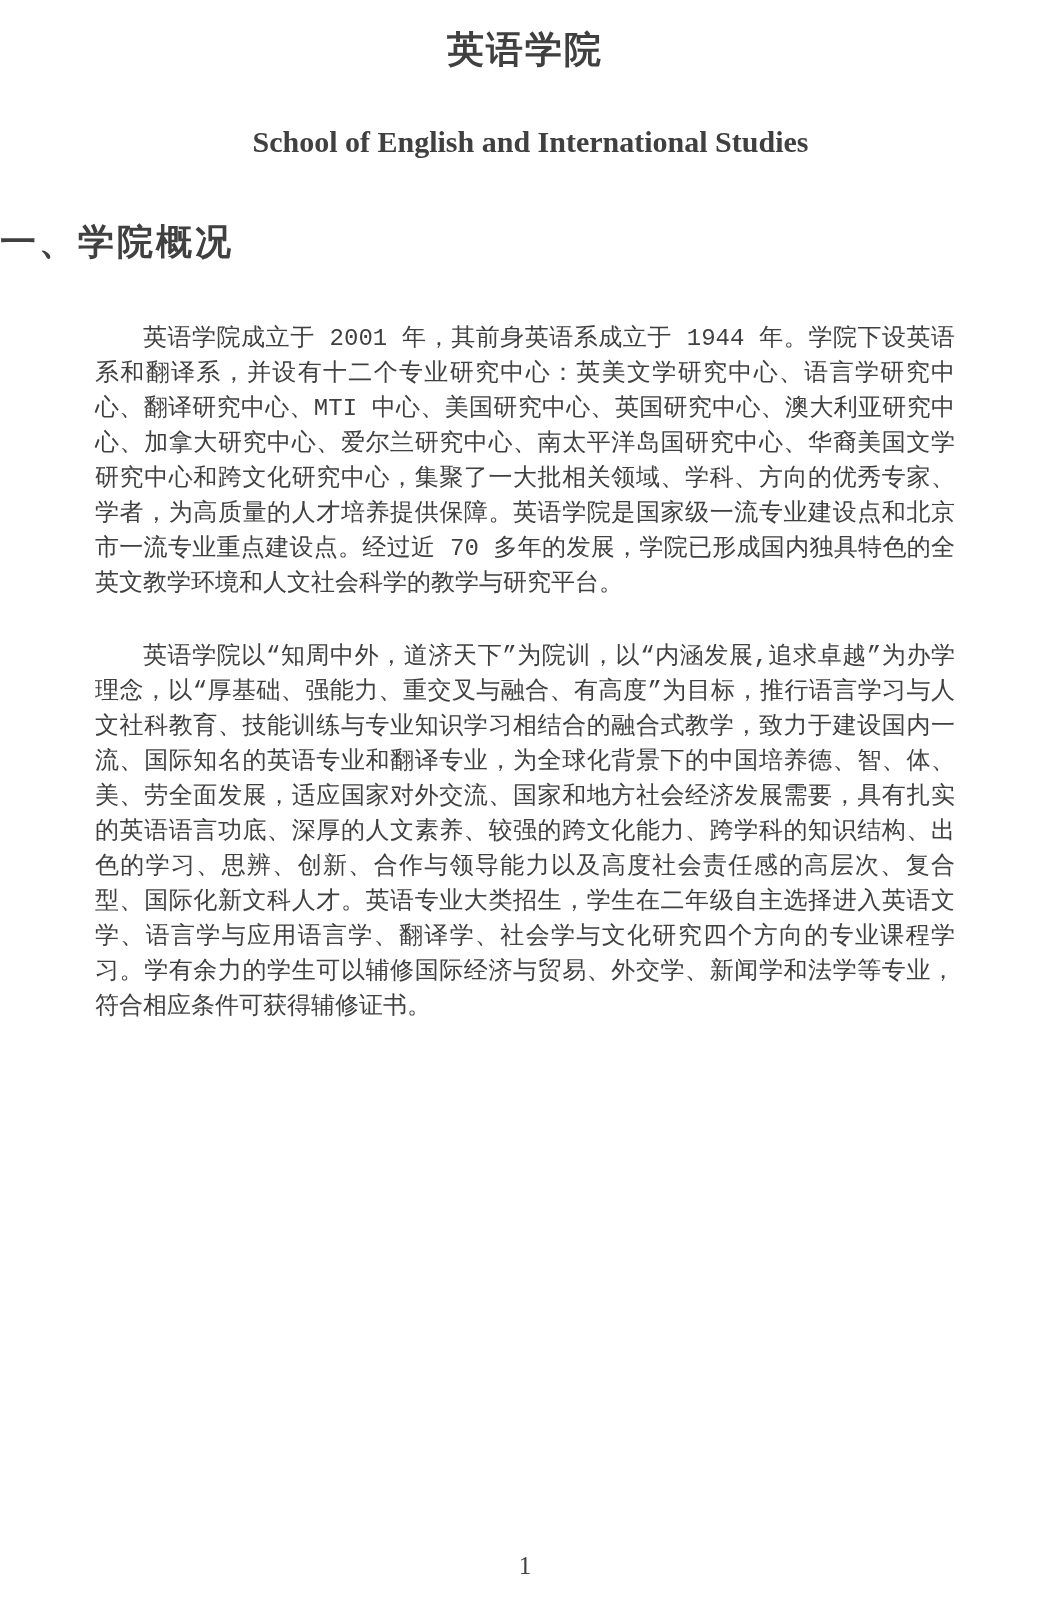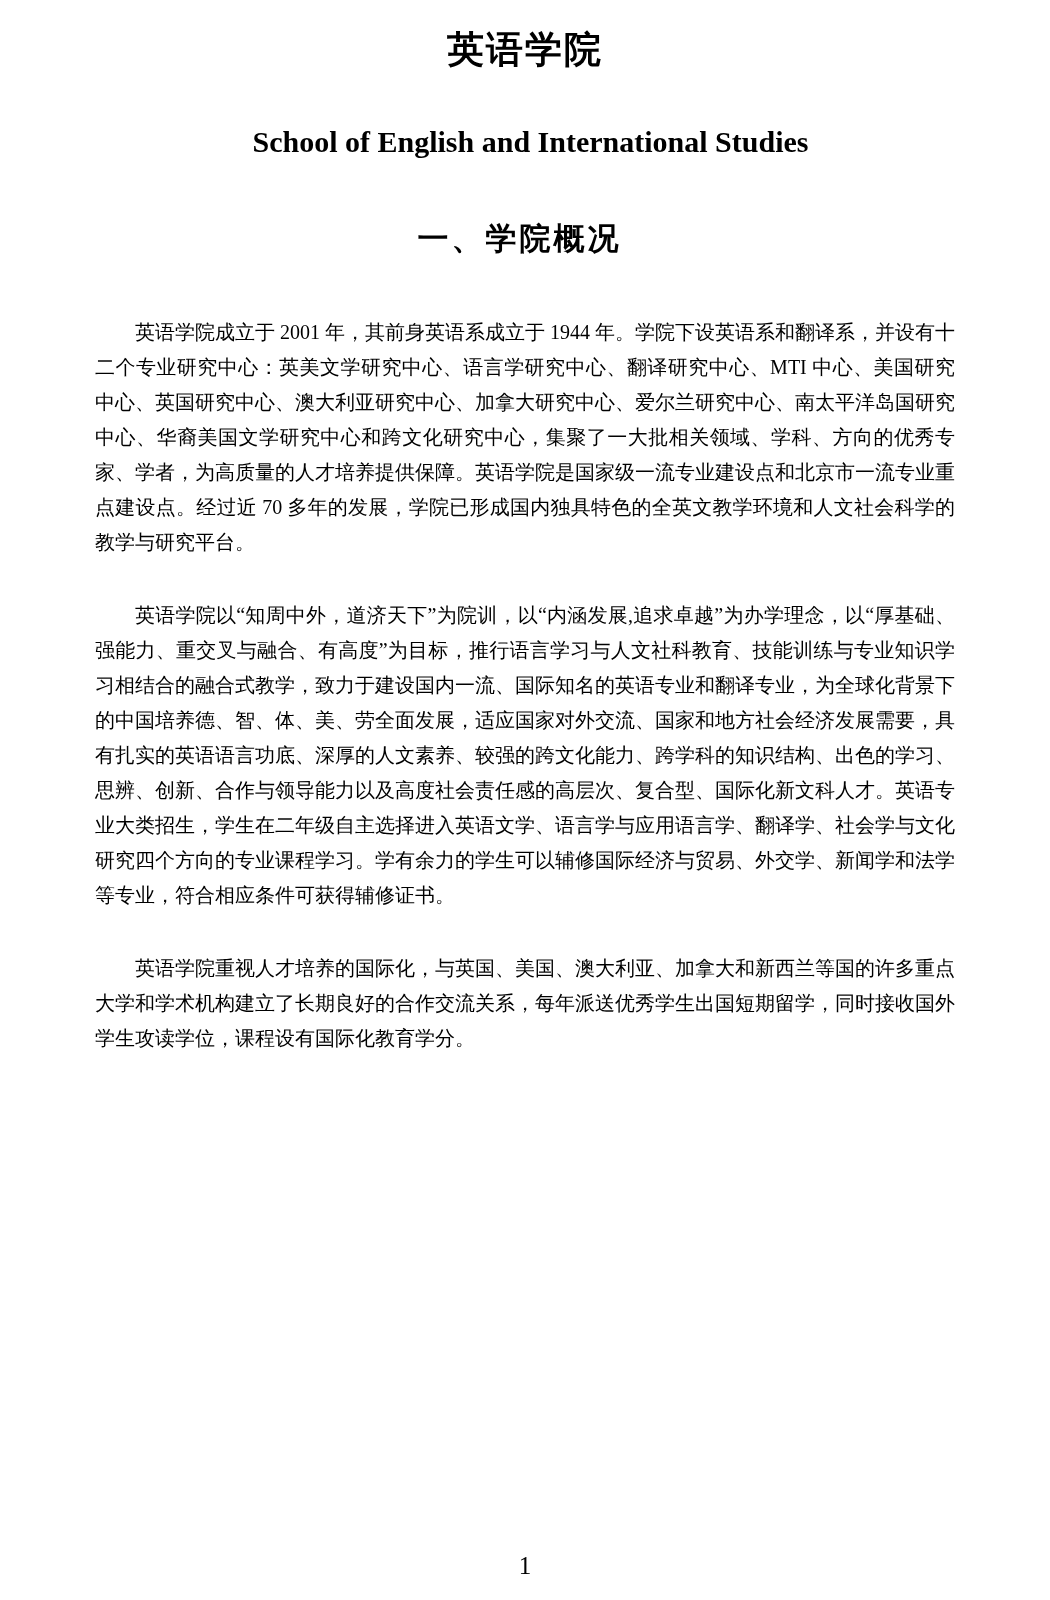--- a/index.html
+++ b/index.html
@@ -5,21 +5,21 @@
   html, body {
     margin: 0;
     padding: 0;
     background: #ffffff;
   }
   .page {
     position: relative;
     width: 1050px;
     height: 1600px;
     background: #ffffff;
-    color: #000000;
+    color: #404040;
     overflow: hidden;
     font-family: "Liberation Serif", "DejaVu Serif", serif;
   }
   .title-zh {
     margin: 0;
     padding-top: 28px;
     text-align: center;
     font-family: "Liberation Sans", "DejaVu Sans", sans-serif;
     font-weight: 700;
     font-size: 37px;
@@ -29,38 +29,38 @@
   .title-en {
     margin: 52px 0 0 11px;
     text-align: center;
     font-family: "Liberation Serif", "DejaVu Serif", serif;
     font-weight: 700;
     font-size: 30px;
     line-height: 1.2;
   }
   .section-heading {
     margin: 60px 11px 0 0;
-    text-align: center;
+    text-align: left;
     font-family: "Liberation Sans", "DejaVu Sans", sans-serif;
     font-weight: 700;
-    font-size: 31px;
+    font-size: 36px;
     line-height: 1.2;
     letter-spacing: 3px;
   }
   .content {
     width: 860px;
     margin: 57px auto 0 auto;
   }
   .content p {
     margin: 0 0 38px 0;
-    font-size: 20px;
+    font-size: 24px;
     line-height: 35px;
     text-align: justify;
     text-indent: 2em;
-    font-family: Liberation Serif, serif;
+    font-family: Liberation Mono, monospace;
     word-break: break-all;
   }
   .page-number {
     position: absolute;
     left: 0;
     right: 0;
     top: 1552px;
     text-align: center;
     font-size: 25px;
     font-family: "Liberation Serif", "DejaVu Serif", serif;
@@ -73,18 +73,17 @@
 
   <h1 class="title-zh">英语学院</h1>
 
   <h2 class="title-en">School of English and International Studies</h2>
 
   <h3 class="section-heading">一、学院概况</h3>
 
   <div class="content">
     <p>英语学院成立于 2001 年，其前身英语系成立于 1944 年。学院下设英语系和翻译系，并设有十二个专业研究中心：英美文学研究中心、语言学研究中心、翻译研究中心、MTI 中心、美国研究中心、英国研究中心、澳大利亚研究中心、加拿大研究中心、爱尔兰研究中心、南太平洋岛国研究中心、华裔美国文学研究中心和跨文化研究中心，集聚了一大批相关领域、学科、方向的优秀专家、学者，为高质量的人才培养提供保障。英语学院是国家级一流专业建设点和北京市一流专业重点建设点。经过近 70 多年的发展，学院已形成国内独具特色的全英文教学环境和人文社会科学的教学与研究平台。</p>
     <p>英语学院以“知周中外，道济天下”为院训，以“内涵发展,追求卓越”为办学理念，以“厚基础、强能力、重交叉与融合、有高度”为目标，推行语言学习与人文社科教育、技能训练与专业知识学习相结合的融合式教学，致力于建设国内一流、国际知名的英语专业和翻译专业，为全球化背景下的中国培养德、智、体、美、劳全面发展，适应国家对外交流、国家和地方社会经济发展需要，具有扎实的英语语言功底、深厚的人文素养、较强的跨文化能力、跨学科的知识结构、出色的学习、思辨、创新、合作与领导能力以及高度社会责任感的高层次、复合型、国际化新文科人才。英语专业大类招生，学生在二年级自主选择进入英语文学、语言学与应用语言学、翻译学、社会学与文化研究四个方向的专业课程学习。学有余力的学生可以辅修国际经济与贸易、外交学、新闻学和法学等专业，符合相应条件可获得辅修证书。</p>
-    <p>英语学院重视人才培养的国际化，与英国、美国、澳大利亚、加拿大和新西兰等国的许多重点大学和学术机构建立了长期良好的合作交流关系，每年派送优秀学生出国短期留学，同时接收国外学生攻读学位，课程设有国际化教育学分。</p>
   </div>
 
   <div class="page-number">1</div>
 
 </div>
 
 </body></html>

